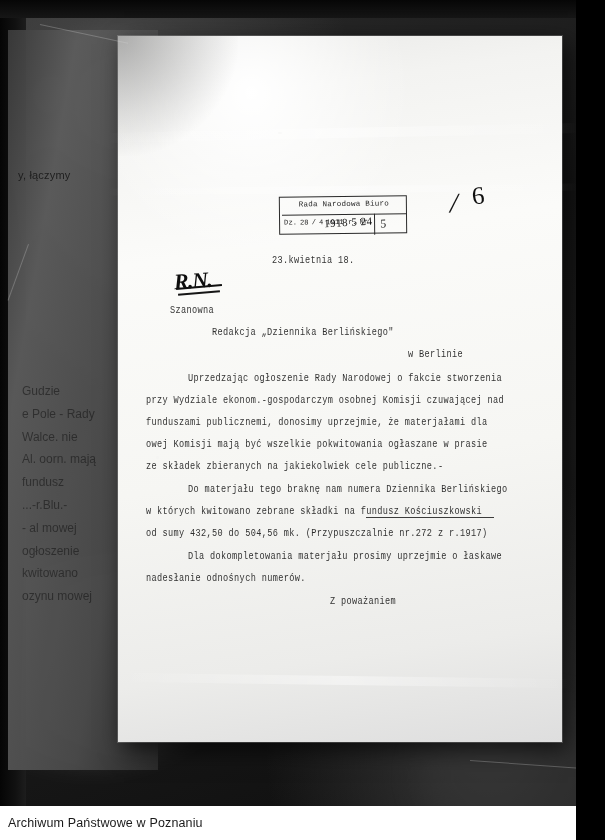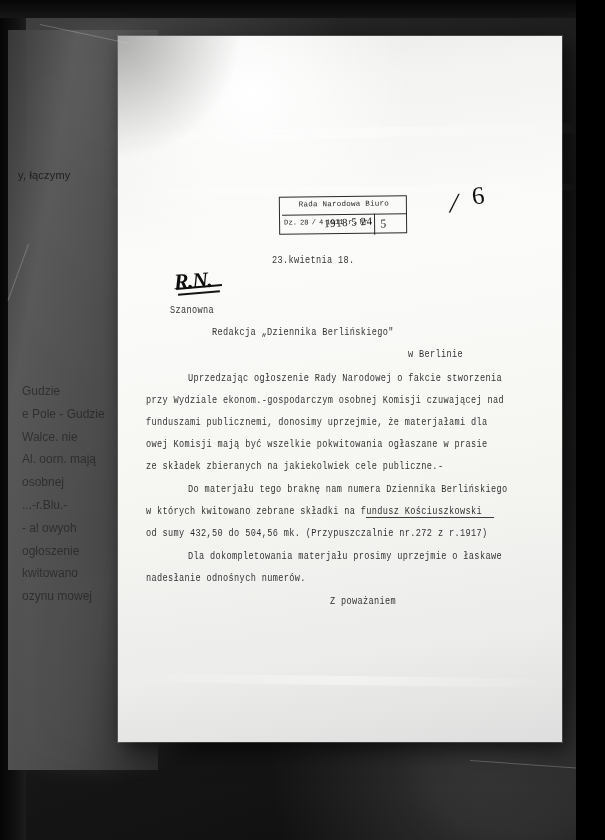--- a/index.html
+++ b/index.html
@@ -292,26 +292,26 @@
   <div class="backing-blotch" style="left:420px; top:700px; width:220px; height:150px; background:#343434;"></div>
 
   <div class="edge-left"></div>
   <div class="edge-top"></div>
 
   <div class="undersheet"></div>
   <div class="under-text big" style="left:18px; top:168px;">y, łączymy</div>
 
   <div class="under-col">
     <div>Gudzie</div>
-    <div>e Pole - Gudzie</div>
+    <div>e Pole - Rady</div>
     <div>Walce. nie</div>
     <div>Al. oorn. mają</div>
-    <div>osobnej</div>
+    <div>fundusz</div>
     <div>...-r.Blu.-</div>
-    <div>- al owyoh</div>
+    <div>- al mowej</div>
     <div>ogłoszenie</div>
     <div>kwitowano</div>
     <div>ozynu mowej</div>
   </div>
 
   <div class="sheet">
     <div class="shadow-top-left"></div>
     <div class="crease" style="left:-10px; top:92px; width:470px; height:10px; transform:rotate(-1.2deg);"></div>
     <div class="crease" style="left:-10px; top:150px; width:470px; height:7px; transform:rotate(-0.6deg);"></div>
     <div class="crease" style="left:0px; top:640px; width:450px; height:9px; transform:rotate(0.8deg);"></div>
@@ -362,14 +362,17 @@
 
   <div class="tw" style="left:188px; top:551px;">Dla dokompletowania materjału prosimy uprzejmie o łaskawe</div>
   <div class="tw" style="left:146px; top:573px;">nadesłanie odnośnych numerów.</div>
 
   <div class="tw" style="left:330px; top:596px;">Z poważaniem</div>
 
   <div class="scratch" style="left:40px; top:24px; width:90px; height:1px; transform:rotate(12deg);"></div>
   <div class="scratch" style="left:8px; top:300px; width:60px; height:1px; transform:rotate(-70deg);"></div>
   <div class="scratch" style="left:470px; top:760px; width:120px; height:1px; transform:rotate(4deg);"></div>
 
+  <div class="caption-bar">
+    <span>Archiwum Państwowe w Poznaniu</span>
+  </div>
 
 </div>
 
 </body></html>

